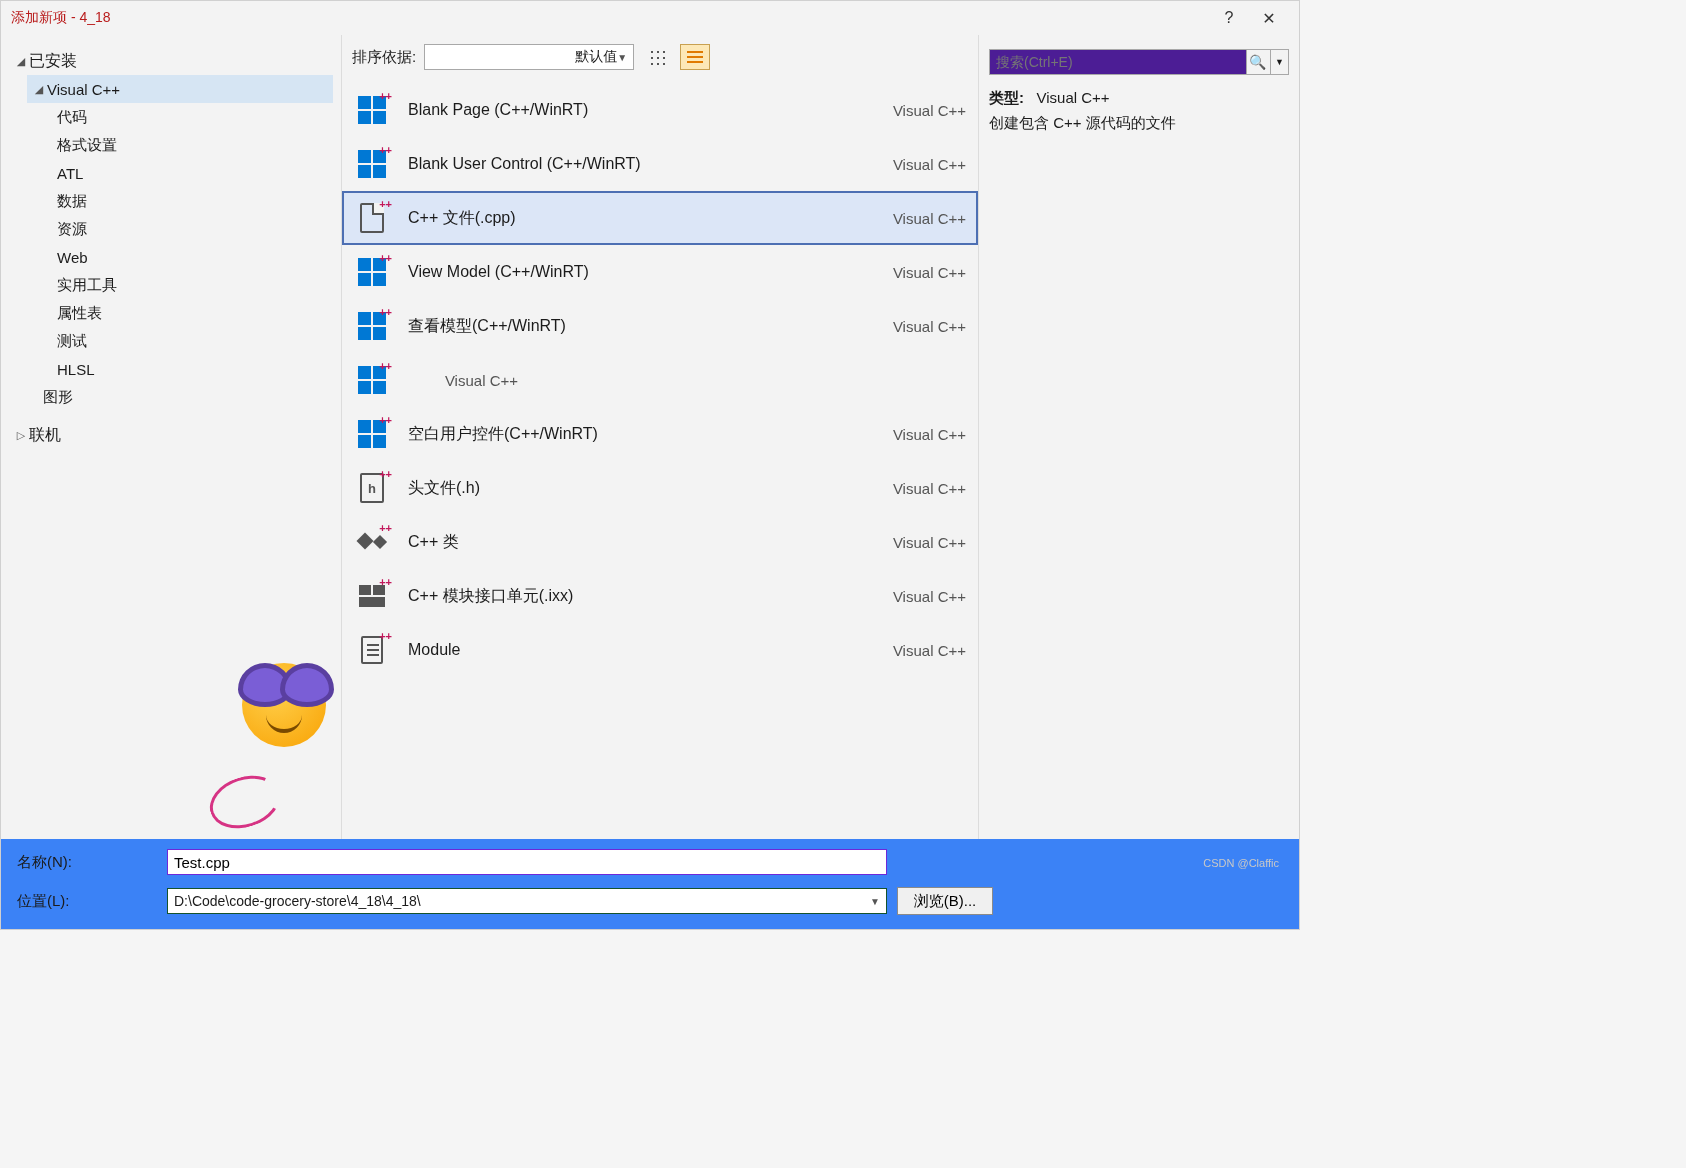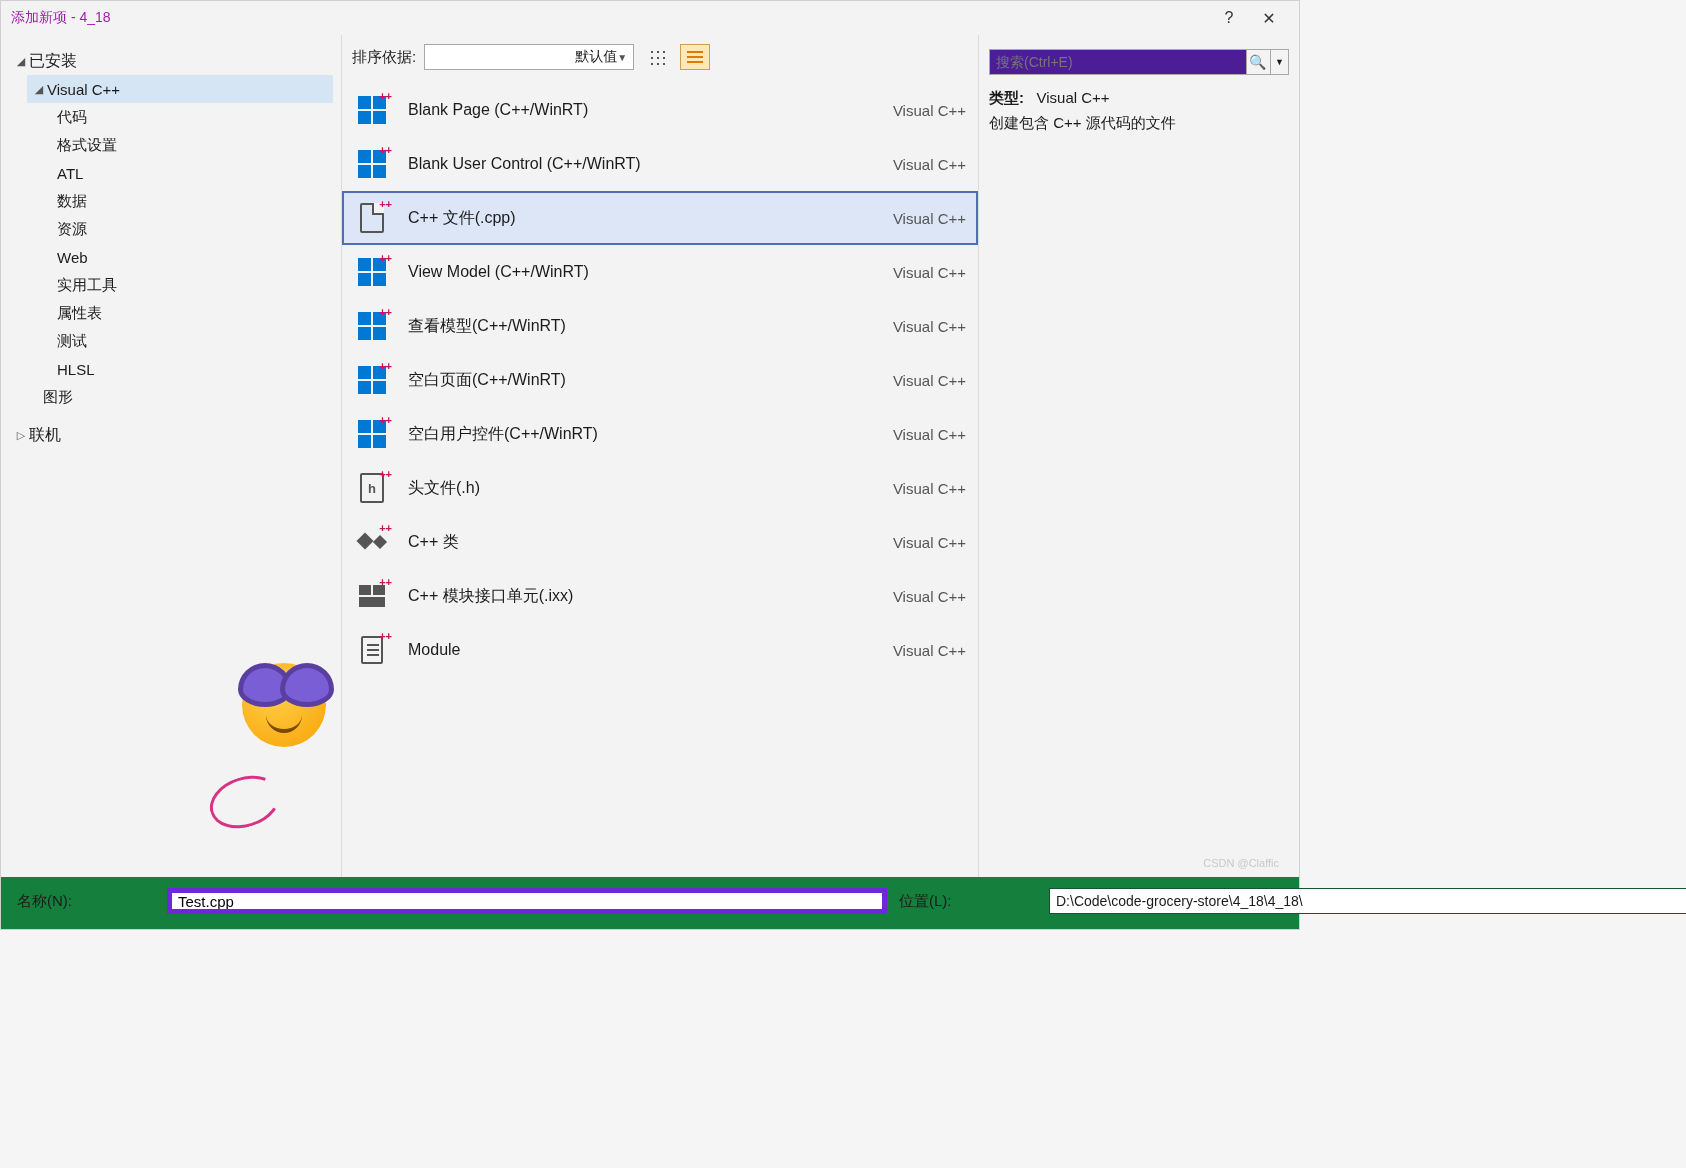--- a/index.html
+++ b/index.html
@@ -3,21 +3,21 @@
 <meta charset="utf-8">
 <style>
   * { box-sizing: border-box; font-family: "Microsoft YaHei", "Segoe UI", sans-serif; }
   html, body { margin: 0; padding: 0; height: 100%; }
   body { background: #f5f5f5; font-size: 14px; color: #1b1b1b; }
 
   .window { width: 1300px; height: 930px; background: #f3f3f3; display: flex; flex-direction: column; border:1px solid #d0d0d0;}
 
   
   .titlebar { height: 34px; display: flex; align-items: center; padding: 0 10px; background: #f3f3f3; }
-  .titlebar .title { flex: 1; font-size: 14px; color: #a21caf; }
+  .titlebar .title { flex: 1; font-size: 14px; color: #b91c1c; }
   .titlebar .ctl { width: 40px; text-align: center; font-size: 16px; color: #333; cursor: pointer; }
 
   
   .main { flex: 1; display: flex; overflow: hidden;}
 
   
   .left { width: 340px; padding: 12px 8px; }
   .tree-node { display: flex; align-items: center; height: 28px; padding-left: 4px; cursor: pointer; font-size: 15px;}
   .tree-node .arrow { width: 16px; display:inline-block; text-align:center; font-size:11px; color:#555;}
   .tree-node.selected { background: #d6e5f3; }
@@ -71,24 +71,24 @@
   
   .right{ width:320px; padding:14px 10px; background:#f3f3f3;}
   .right .search{ display:flex; border:1px solid #a8a8a8; height:26px; margin-bottom:14px;}
   .right .search input{ flex:1; border:none; outline:none; padding:0 6px; background:#4c1d95; font-size:14px; color:#888;}
   .right .search .mag{ width:24px; border-left:1px solid #a8a8a8; display:flex; align-items:center; justify-content:center; cursor:pointer; font-size:14px;}
   .right .search .dd{ width:18px; border-left:1px solid #a8a8a8; display:flex; align-items:center; justify-content:center; font-size:9px; cursor:pointer;}
   .right .info-line{ font-size:15px; margin:6px 0;}
   .right .info-line b{ font-weight:bold;}
 
   
-  .bottom{ padding:10px 16px 14px; background:#15803d; display:flex; flex-direction:row; gap:12px;}
+  .bottom{ padding:10px 16px 14px; background:#3b82f6; display:flex; flex-direction:column; gap:12px;}
   .form-row{ display:flex; align-items:center; gap:10px;}
   .form-row label{ width:140px; font-size:15px;}
-  .form-row input.txt{ flex:0 0 720px; height:26px; border:5px solid #6d28d9; padding:0 6px; font-size:15px; background:#fff;}
+  .form-row input.txt{ flex:0 0 720px; height:26px; border:1px solid #6d28d9; padding:0 6px; font-size:15px; background:#fff;}
   .form-row .combo{ flex:0 0 720px; height:26px; border:1px solid #14532d; background:#fff; display:flex; align-items:center; padding:0 6px; justify-content:space-between;}
   .form-row .combo .chev{font-size:10px;color:#555;}
   .btn{ height:28px; min-width:96px; padding:0 14px; border:1px solid #8a8a8a; background:#f0f0f0; cursor:pointer; font-size:15px;}
   .btn.primary{ border:2px solid #0067c0;}
   .btnbar{ display:flex; justify-content:flex-end; gap:12px; padding-right:4px;}
 
   
   .emoji{ position:absolute; left:235px; top:648px; width:100px; height:100px;}
   .emoji .face{width:84px;height:84px;border-radius:50%;background:radial-gradient(circle at 40% 35%, #ffcf4a, #f8a102);position:absolute;left:6px;top:14px;}
   .emoji .glasses{position:absolute;top:10px;left:0;width:100px;height:44px;}
@@ -198,21 +198,20 @@
               <span class="plusplus">++</span>
             </div>
             <div class="label">查看模型(C++/WinRT)</div>
             <div class="cat">Visual C++</div>
           </div>
           <div class="tpl-row">
             <div class="ico">
               <div class="win-tile"></div>
               <span class="plusplus">++</span>
             </div>
-            <div class="label">空白页面(C++/WinRT)</div>
             <div class="cat">Visual C++</div>
           </div>
           <div class="tpl-row">
             <div class="ico">
               <div class="win-tile"></div>
               <span class="plusplus">++</span>
             </div>
             <div class="label">空白用户控件(C++/WinRT)</div>
             <div class="cat">Visual C++</div>
           </div>

